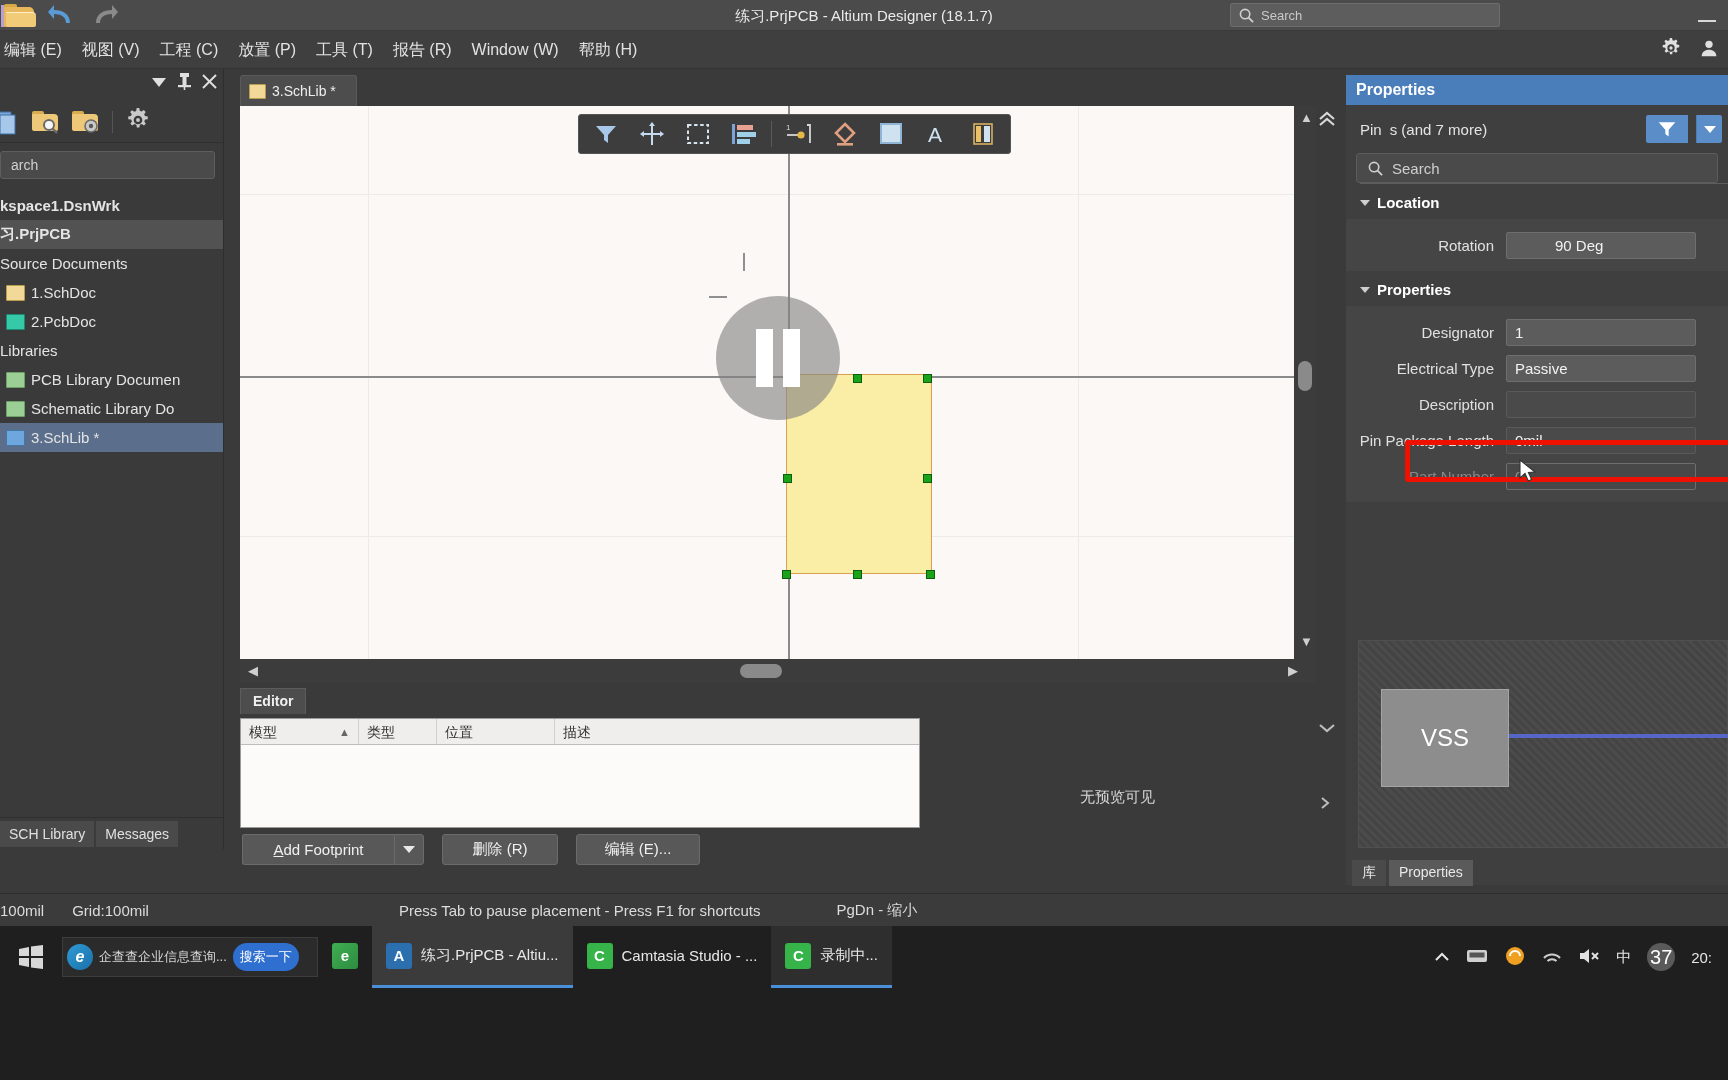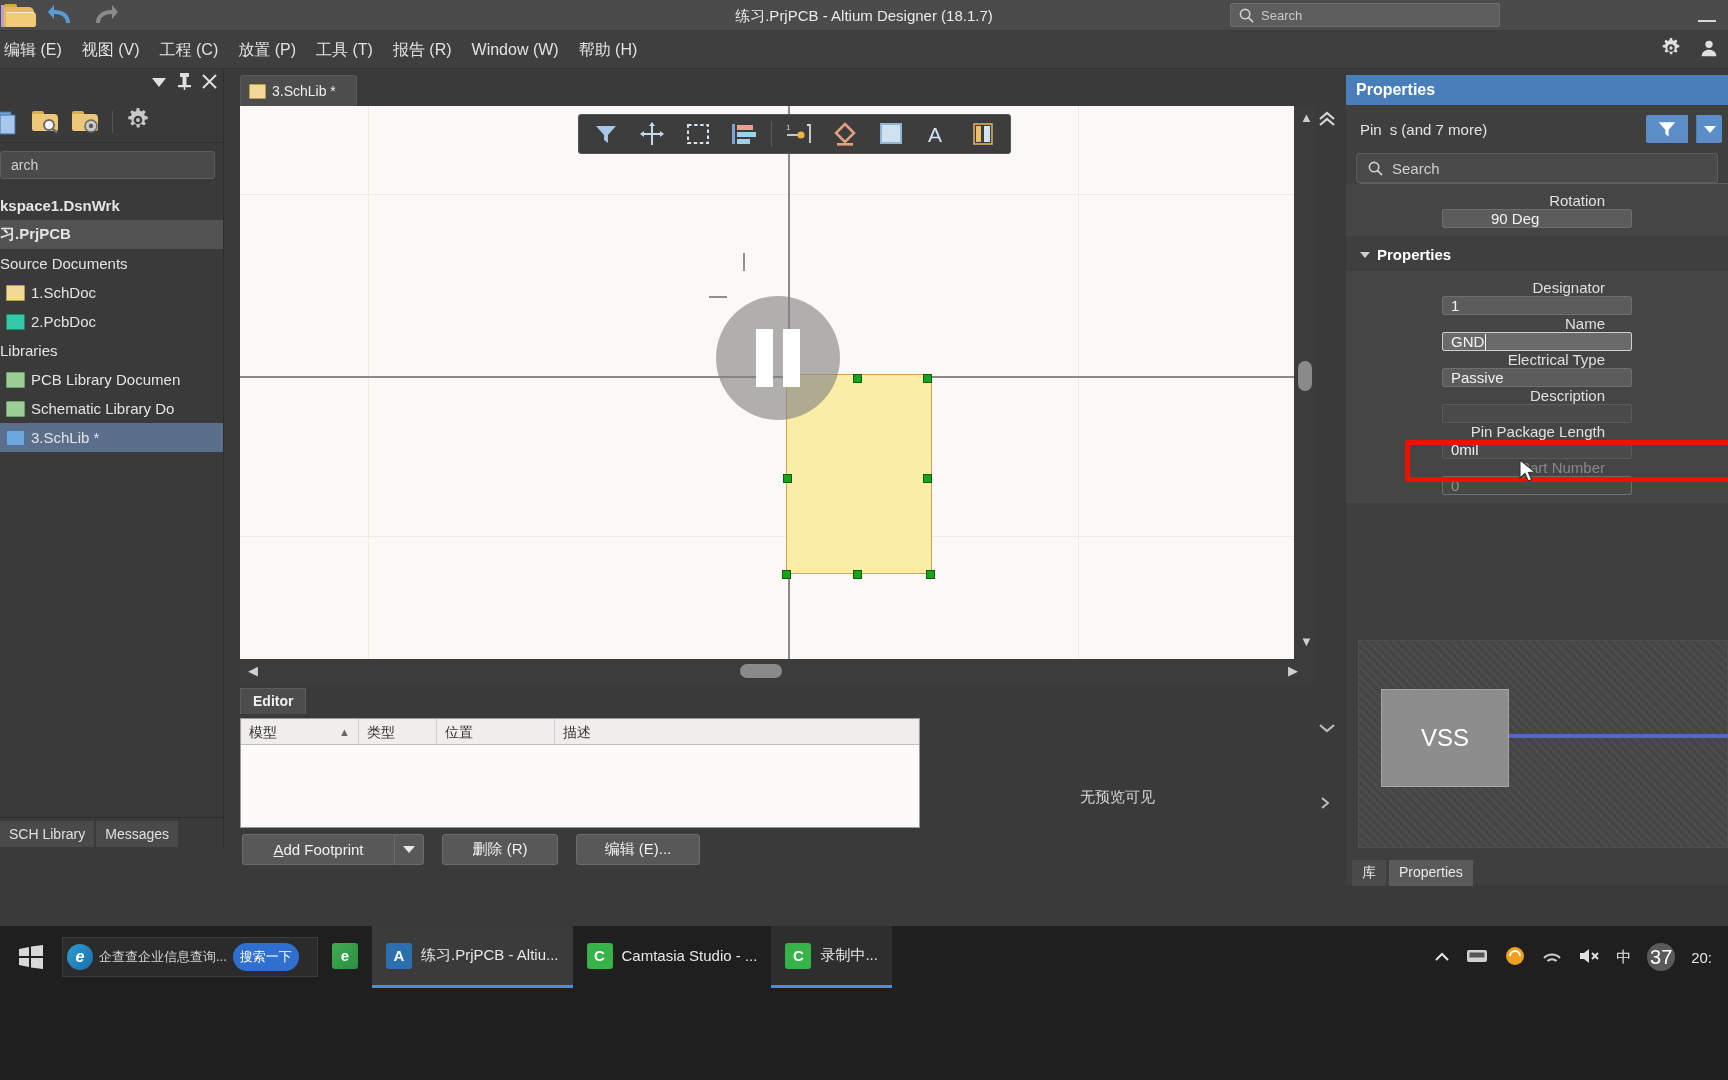--- a/index.html
+++ b/index.html
@@ -160,21 +160,21 @@
     margin:0 10px; height:30px; background:#4a4a4a; border:1px solid #5c5c5c; border-radius:3px;
     display:flex; align-items:center; gap:9px; padding-left:11px; font-size:15px; color:#cfcfcf;
   }
   .pp-tabs { display:flex; gap:1px; margin:12px 0 0 18px; }
   .pp-tab { height:28px; line-height:27px; padding:0 13px; font-size:14px; background:#4e4e4e; border:1px solid #5e5e5e; border-bottom:none; color:#eee; border-radius:3px 3px 0 0; }
   .pp-tab.active { background:#5a5a5a; }
   .pp-tabline { height:1px; background:#5e5e5e; margin-left:14px; }
   .sect-head { display:flex; align-items:center; gap:7px; padding:10px 0 8px 14px; font-size:15px; font-weight:bold; color:#fff; }
   .tri { width:0; height:0; border-left:5px solid transparent; border-right:5px solid transparent; border-top:6px solid #cfcfcf; }
   .pp-block { background:#454545; padding:8px 0; }
-  .prow { display:flex; align-items:center; height:36px; padding-right:0px;flex-direction:column; }
+  .prow { display:flex; align-items:center; height:36px; padding-right:0px; }
   .prow .plabel { width:160px; text-align:right; padding-right:12px; font-size:15px; color:#e0e0e0; }
   .prow .plabel.dim { color:#888; }
   .pfield {
     height:27px; background:#5c5c5c; border:1px solid #6e6e6e; border-radius:2px;
     font-size:15px; color:#f2f2f2; display:flex; align-items:center; padding-left:8px;
   }
   .pfield.dark { background:#4a4a4a; border-color:#5a5a5a; }
   .pfield.dim { color:#909090; background:#484848; }
   .pfield.focused { background:#6a6a6a; border:1px solid #cfcfcf; }
   .caret { width:1px; height:16px; background:#fff; margin-left:1px; }
@@ -568,42 +568,39 @@
     <div class="pp-search">
       <svg width="15" height="15" viewBox="0 0 16 16">
           <circle cx="6.5" cy="6.5" r="5" fill="none" stroke="#cfcfcf" stroke-width="1.7"></circle>
           <line x1="10.2" y1="10.2" x2="15" y2="15" stroke="#cfcfcf" stroke-width="1.9"></line>
         </svg>
       <span>Search</span>
     </div>
 
     <div class="pp-tabline"></div>
 
+    <div class="sect-head">
+      <span class="tri"></span>
+      <span>Location</span>
+    </div>
     <div class="pp-block">
       <div class="prow">
         <span class="plabel">Rotation</span>
         <span class="pfield" style="width:190px;padding-left:48px;">90 Deg</span>
       </div>
     </div>
 
     <div class="sect-head">
       <span class="tri"></span>
       <span>Properties</span>
     </div>
     <div class="pp-block">
       <div class="prow">
         <span class="plabel">Designator</span>
         <span class="pfield" style="width:190px;">1</span>
-      </div>
-      <div class="prow">
-        <span class="plabel">Name</span>
-        <span class="pfield focused" style="width:190px;">
-          <span>GND</span>
-          <span class="caret"></span>
-        </span>
       </div>
       <div class="prow">
         <span class="plabel">Electrical Type</span>
         <span class="pfield" style="width:190px;">Passive</span>
       </div>
       <div class="prow">
         <span class="plabel">Description</span>
         <span class="pfield dark" style="width:190px;"></span>
       </div>
       <div class="prow">
@@ -628,20 +625,26 @@
     <svg width="20" height="26" viewBox="0 0 20 26">
         <path d="M1 1 L1 19 L6 14.5 L9.3 22 L12.6 20.5 L9.4 13.4 L16 13 Z" fill="#ffffff" stroke="#333" stroke-width="1.1"></path>
       </svg>
   </div>
 
   <div class="pp-bottom-tabs">
     <span class="ppbtab">库</span>
     <span class="ppbtab active">Properties</span>
   </div>
 
+  <div class="statusbar">
+    <span class="sb-seg" style="padding-left:0px;">100mil</span>
+    <span class="sb-seg">Grid:100mil</span>
+    <span class="sb-seg" style="margin-left:222px;">Press Tab to pause placement - Press F1 for shortcuts</span>
+    <span class="sb-seg" style="margin-left:48px;">PgDn - 缩小</span>
+  </div>
 
   <div class="taskbar">
     <div class="tb-inner">
       <span class="start">
         <svg width="30" height="30" viewBox="0 0 30 30">
             <path d="M3 7 L13 5 L13 14 L3 14 Z M15 4.6 L27 3 L27 14 L15 14 Z M3 16 L13 16 L13 25 L3 23 Z M15 16 L27 16 L27 27 L15 25.4 Z" fill="#d8d8d8"></path>
           </svg>
       </span>
       <span class="ie-search">
         <span class="ie-circle">e</span>

